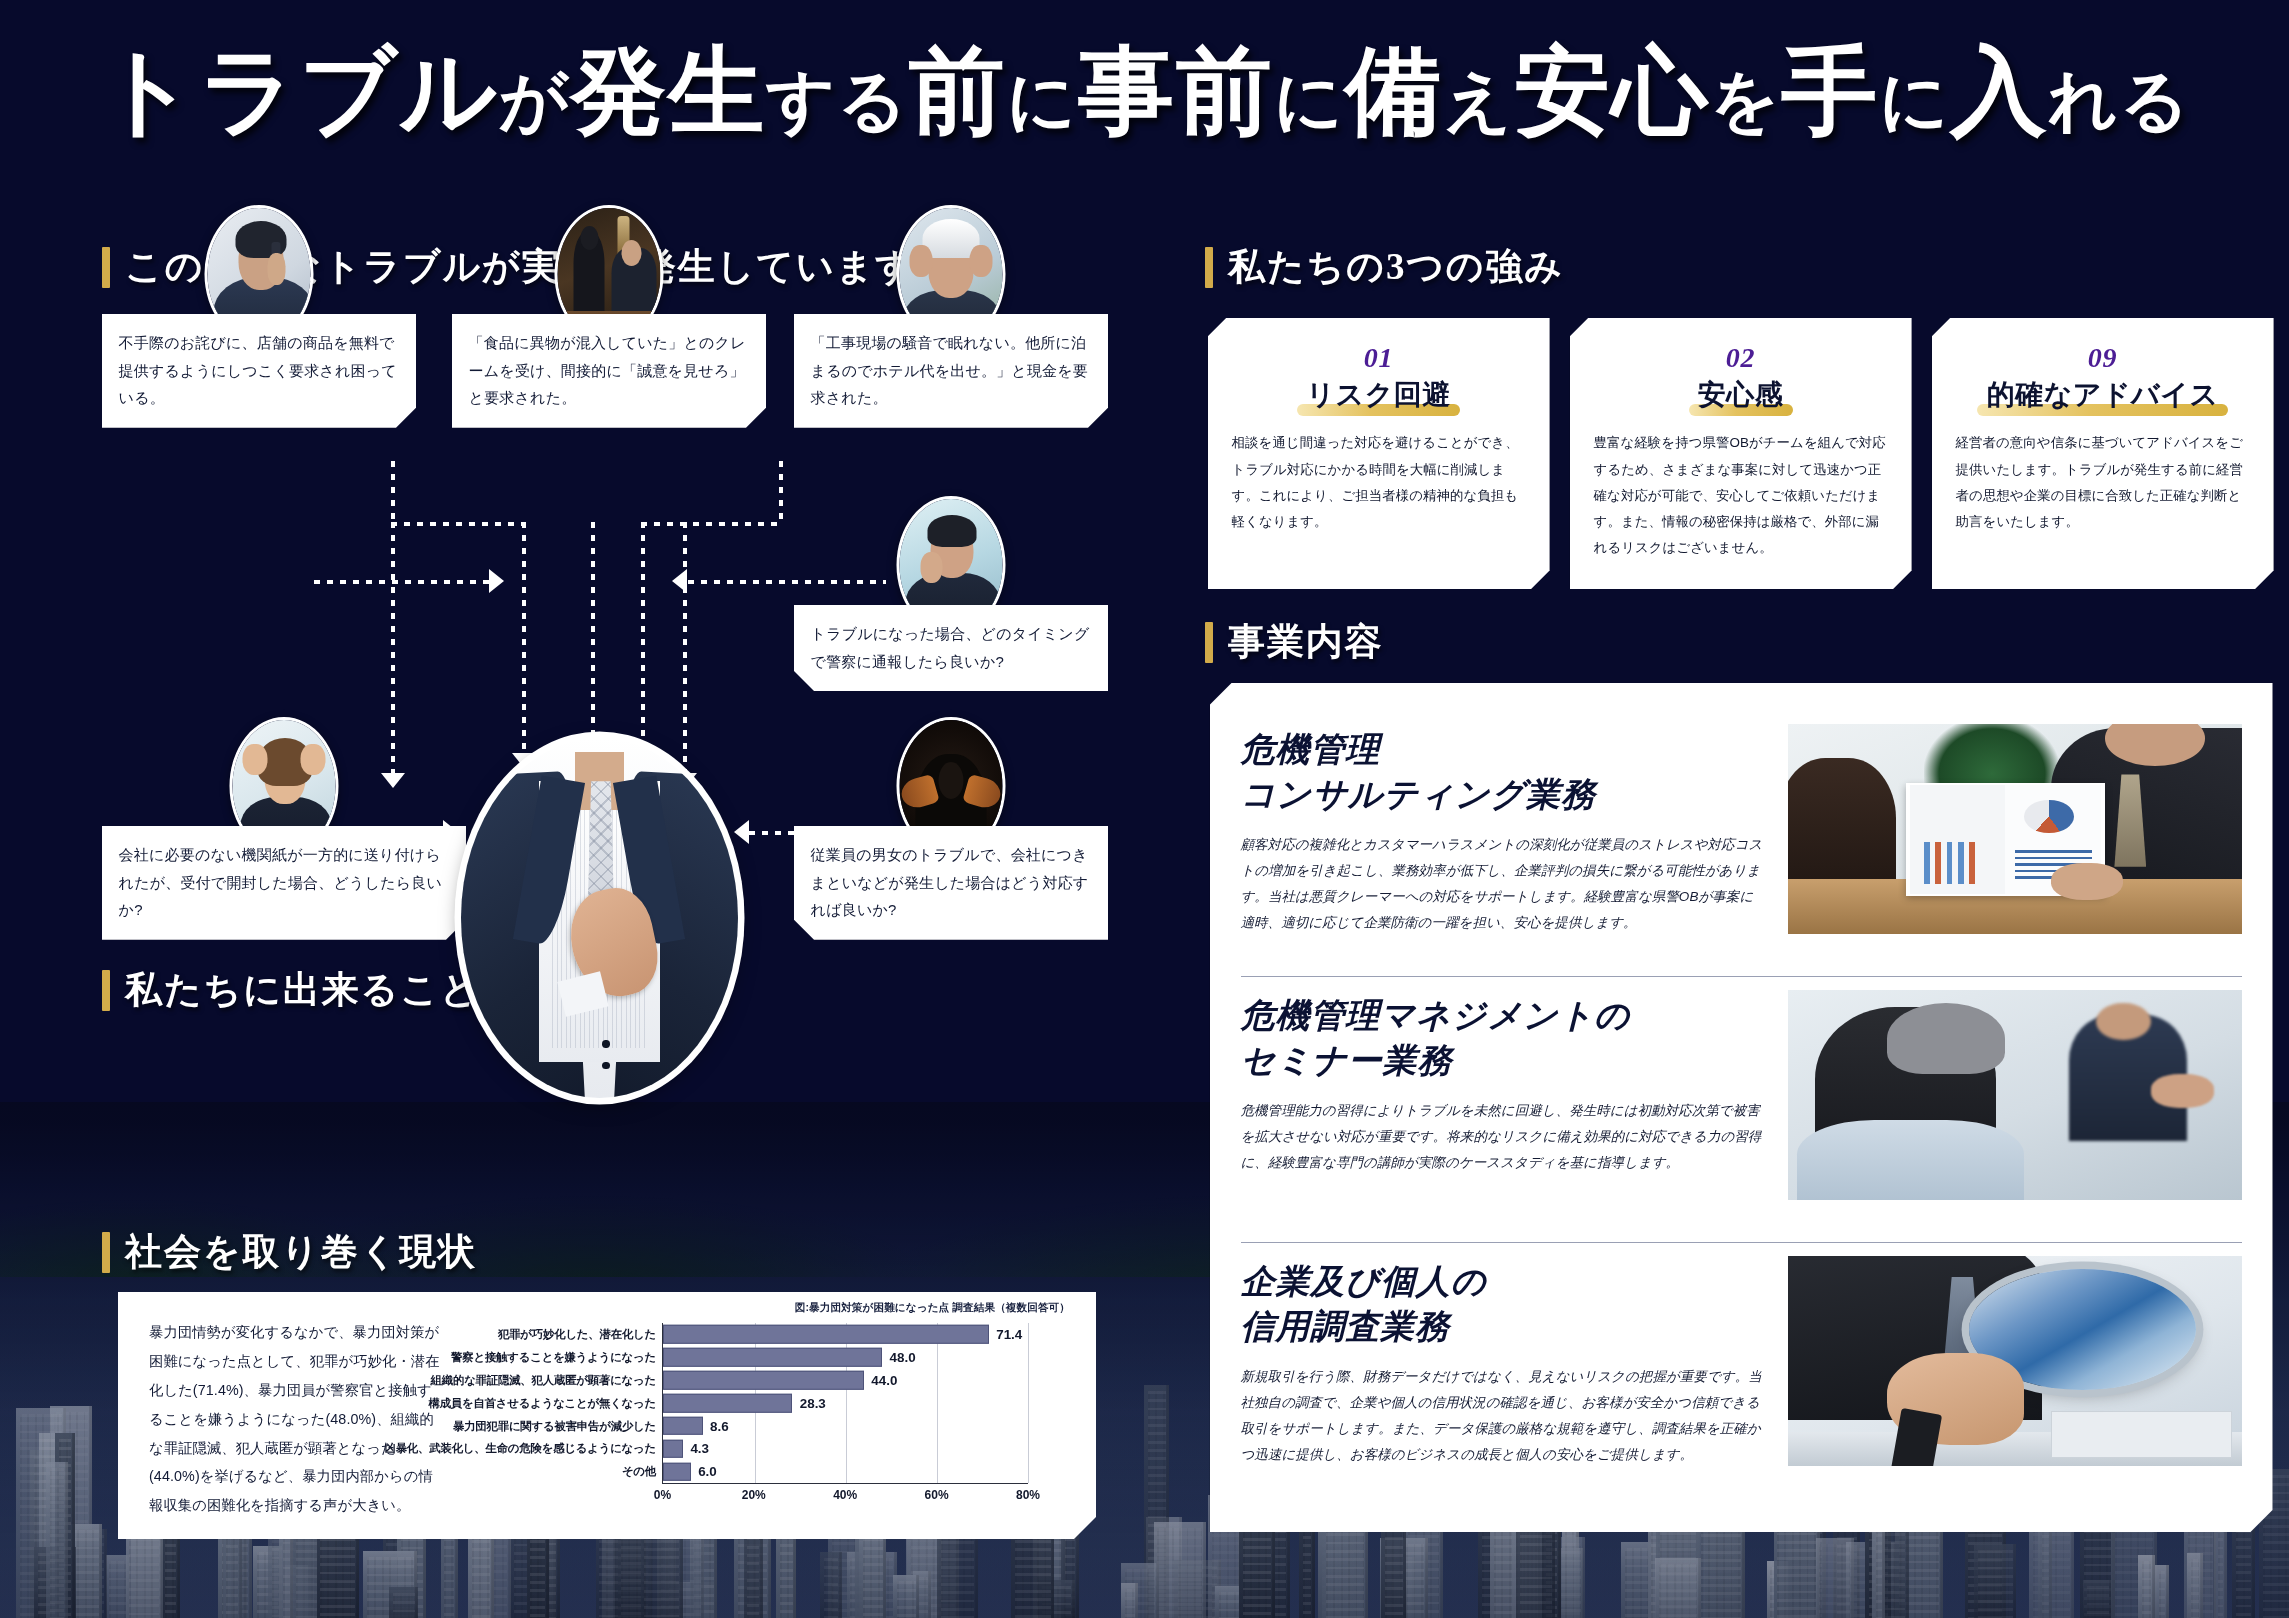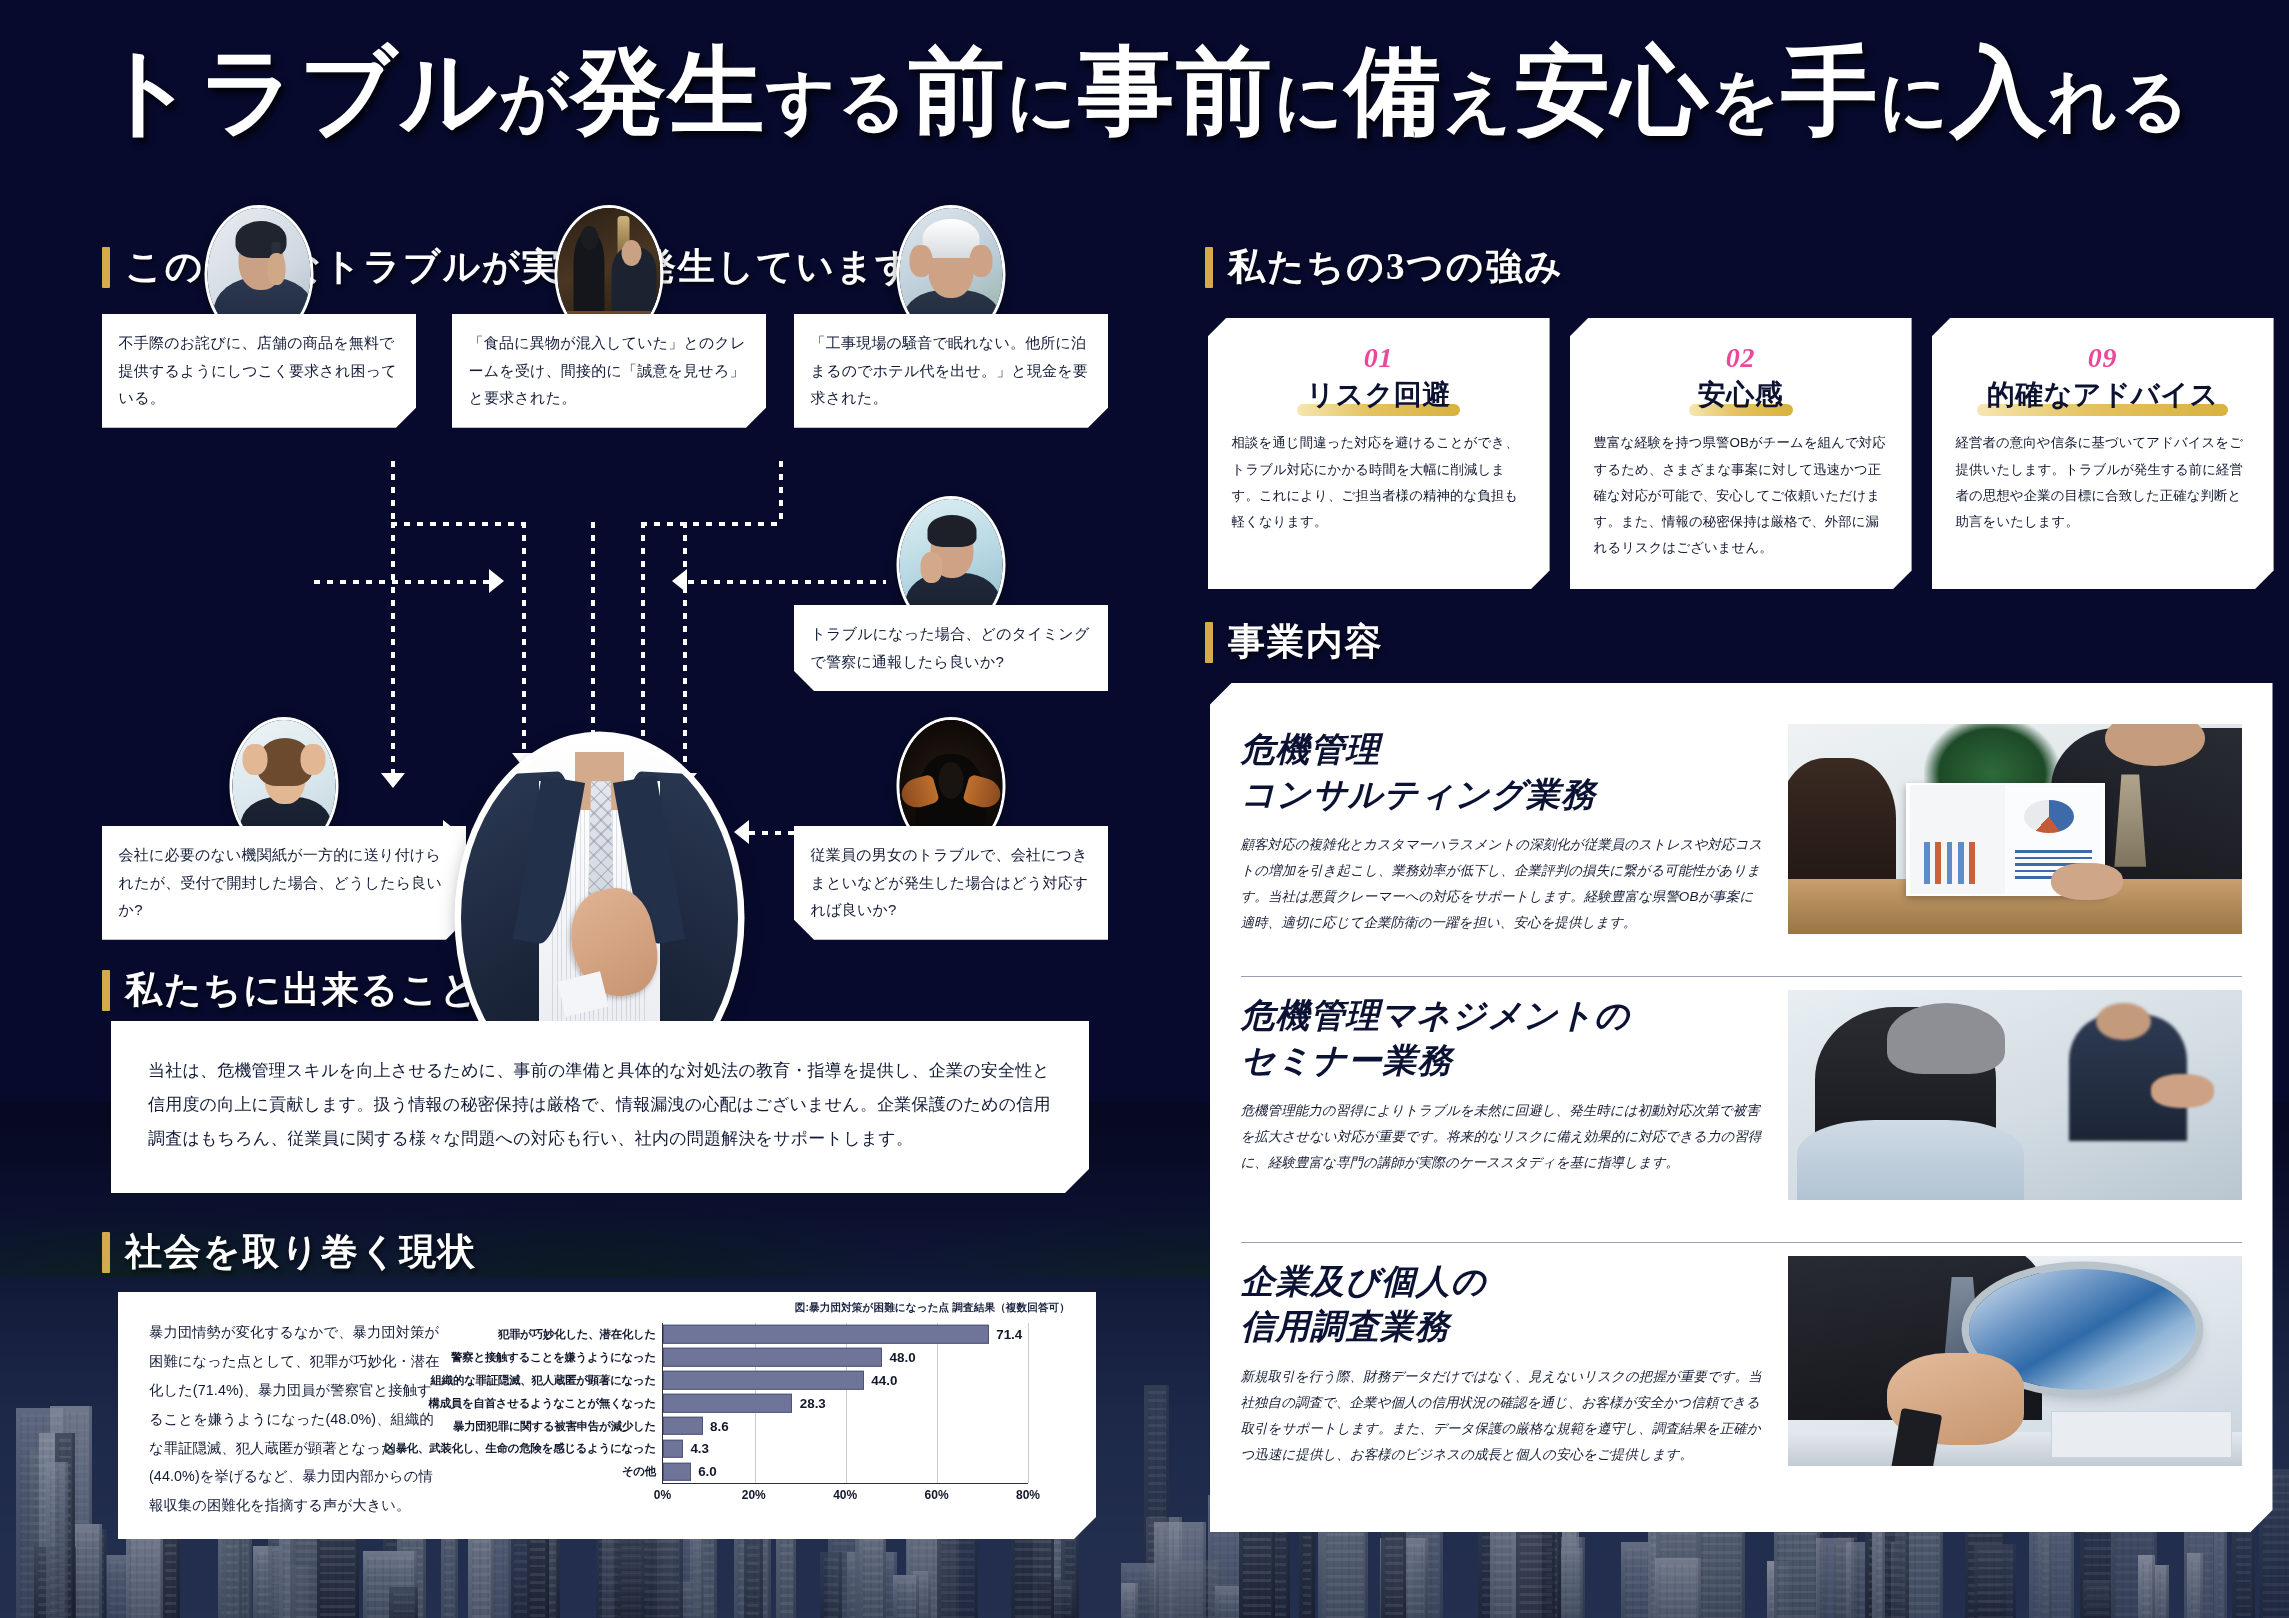--- a/index.html
+++ b/index.html
@@ -259,21 +259,21 @@
     background: #ffffff;
     padding: 24px 24px 28px 24px;
     clip-path: polygon(18.5px 0, 100% 0, 100% calc(100% - 18.5px), calc(100% - 18.5px) 100%, 0 100%, 0 18.5px);
     box-shadow: 0 4.6px 14.8px rgba(0,0,0,.45);
     min-height: 231px;
   }
   .s-num {
     text-align: center;
     font-family: "Liberation Serif","DejaVu Serif",serif;
     font-style: italic; font-weight: 700;
-    font-size: 28px; color: #ec4899; letter-spacing: 0.9px;
+    font-size: 28px; color: #4c1d95; letter-spacing: 0.9px;
     margin-bottom: 1.8px;
   }
   .s-title-wrap { text-align: center; margin-bottom: 14.8px; }
   .s-title {
     display: inline-block; position: relative;
     font-family: "Liberation Serif","DejaVu Serif",serif;
     font-weight: 700; font-size: 28px; color: #0c1230; letter-spacing: 0.5px;
     padding: 0 5.5px 1.8px 5.5px;
   }
   .s-title::before {
@@ -728,21 +728,20 @@
           <i class="btn"></i>
           <i class="btn2"></i>
       </div>
     </div>
 
     <div class="sec-head" id="head-can">
       <span class="bar"></span>
       <span>私たちに出来ること</span>
     </div>
 
-    <div id="can-panel">当社は、危機管理スキルを向上させるために、事前の準備と具体的な対処法の教育・指導を提供し、企業の安全性と信用度の向上に貢献します。扱う情報の秘密保持は厳格で、情報漏洩の心配はございません。企業保護のための信用調査はもちろん、従業員に関する様々な問題への対応も行い、社内の問題解決をサポートします。</div>
 
     <div class="sec-head" id="head-society">
       <span class="bar"></span>
       <span>社会を取り巻く現状</span>
     </div>
 
     <div id="society-panel">
       <div id="society-text">暴力団情勢が変化するなかで、暴力団対策が困難になった点として、犯罪が巧妙化・潜在化した(71.4%)、暴力団員が警察官と接触することを嫌うようになった(48.0%)、組織的な罪証隠滅、犯人蔵匿が顕著となった(44.0%)を挙げるなど、暴力団内部からの情報収集の困難化を指摘する声が大きい。</div>
       <div id="chart-wrap">
         <div class="chart-caption">図:暴力団対策が困難になった点 調査結果（複数回答可）</div>

